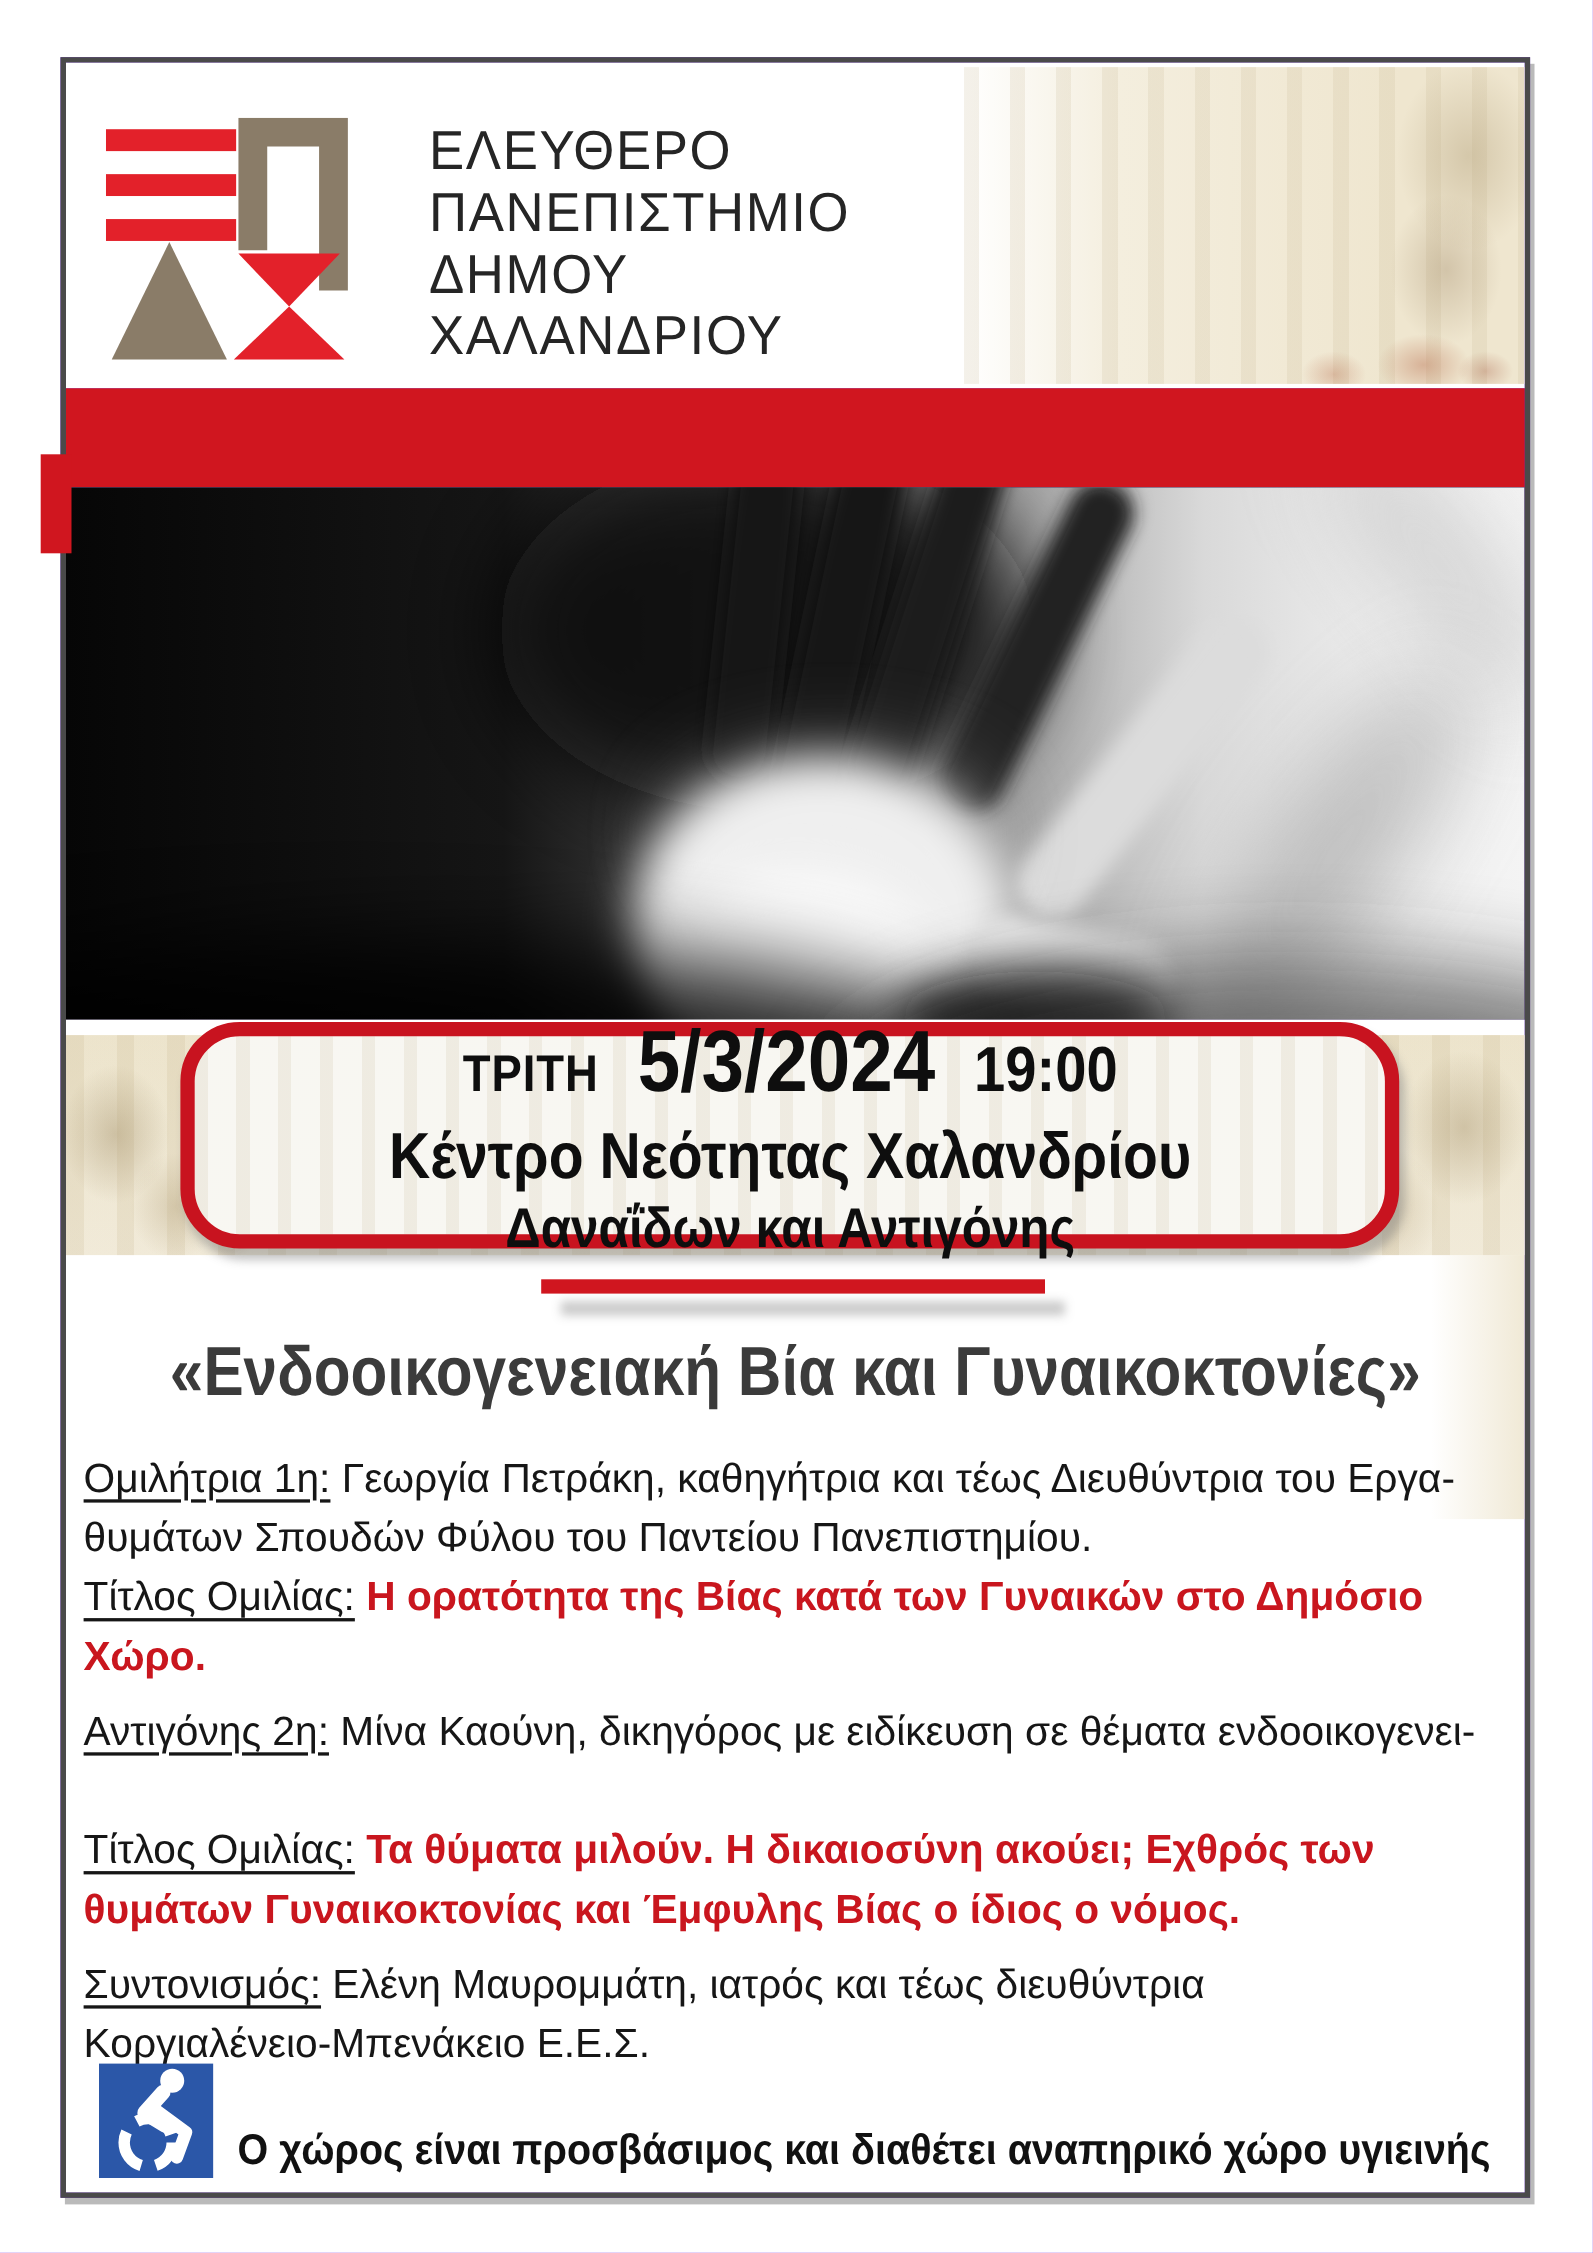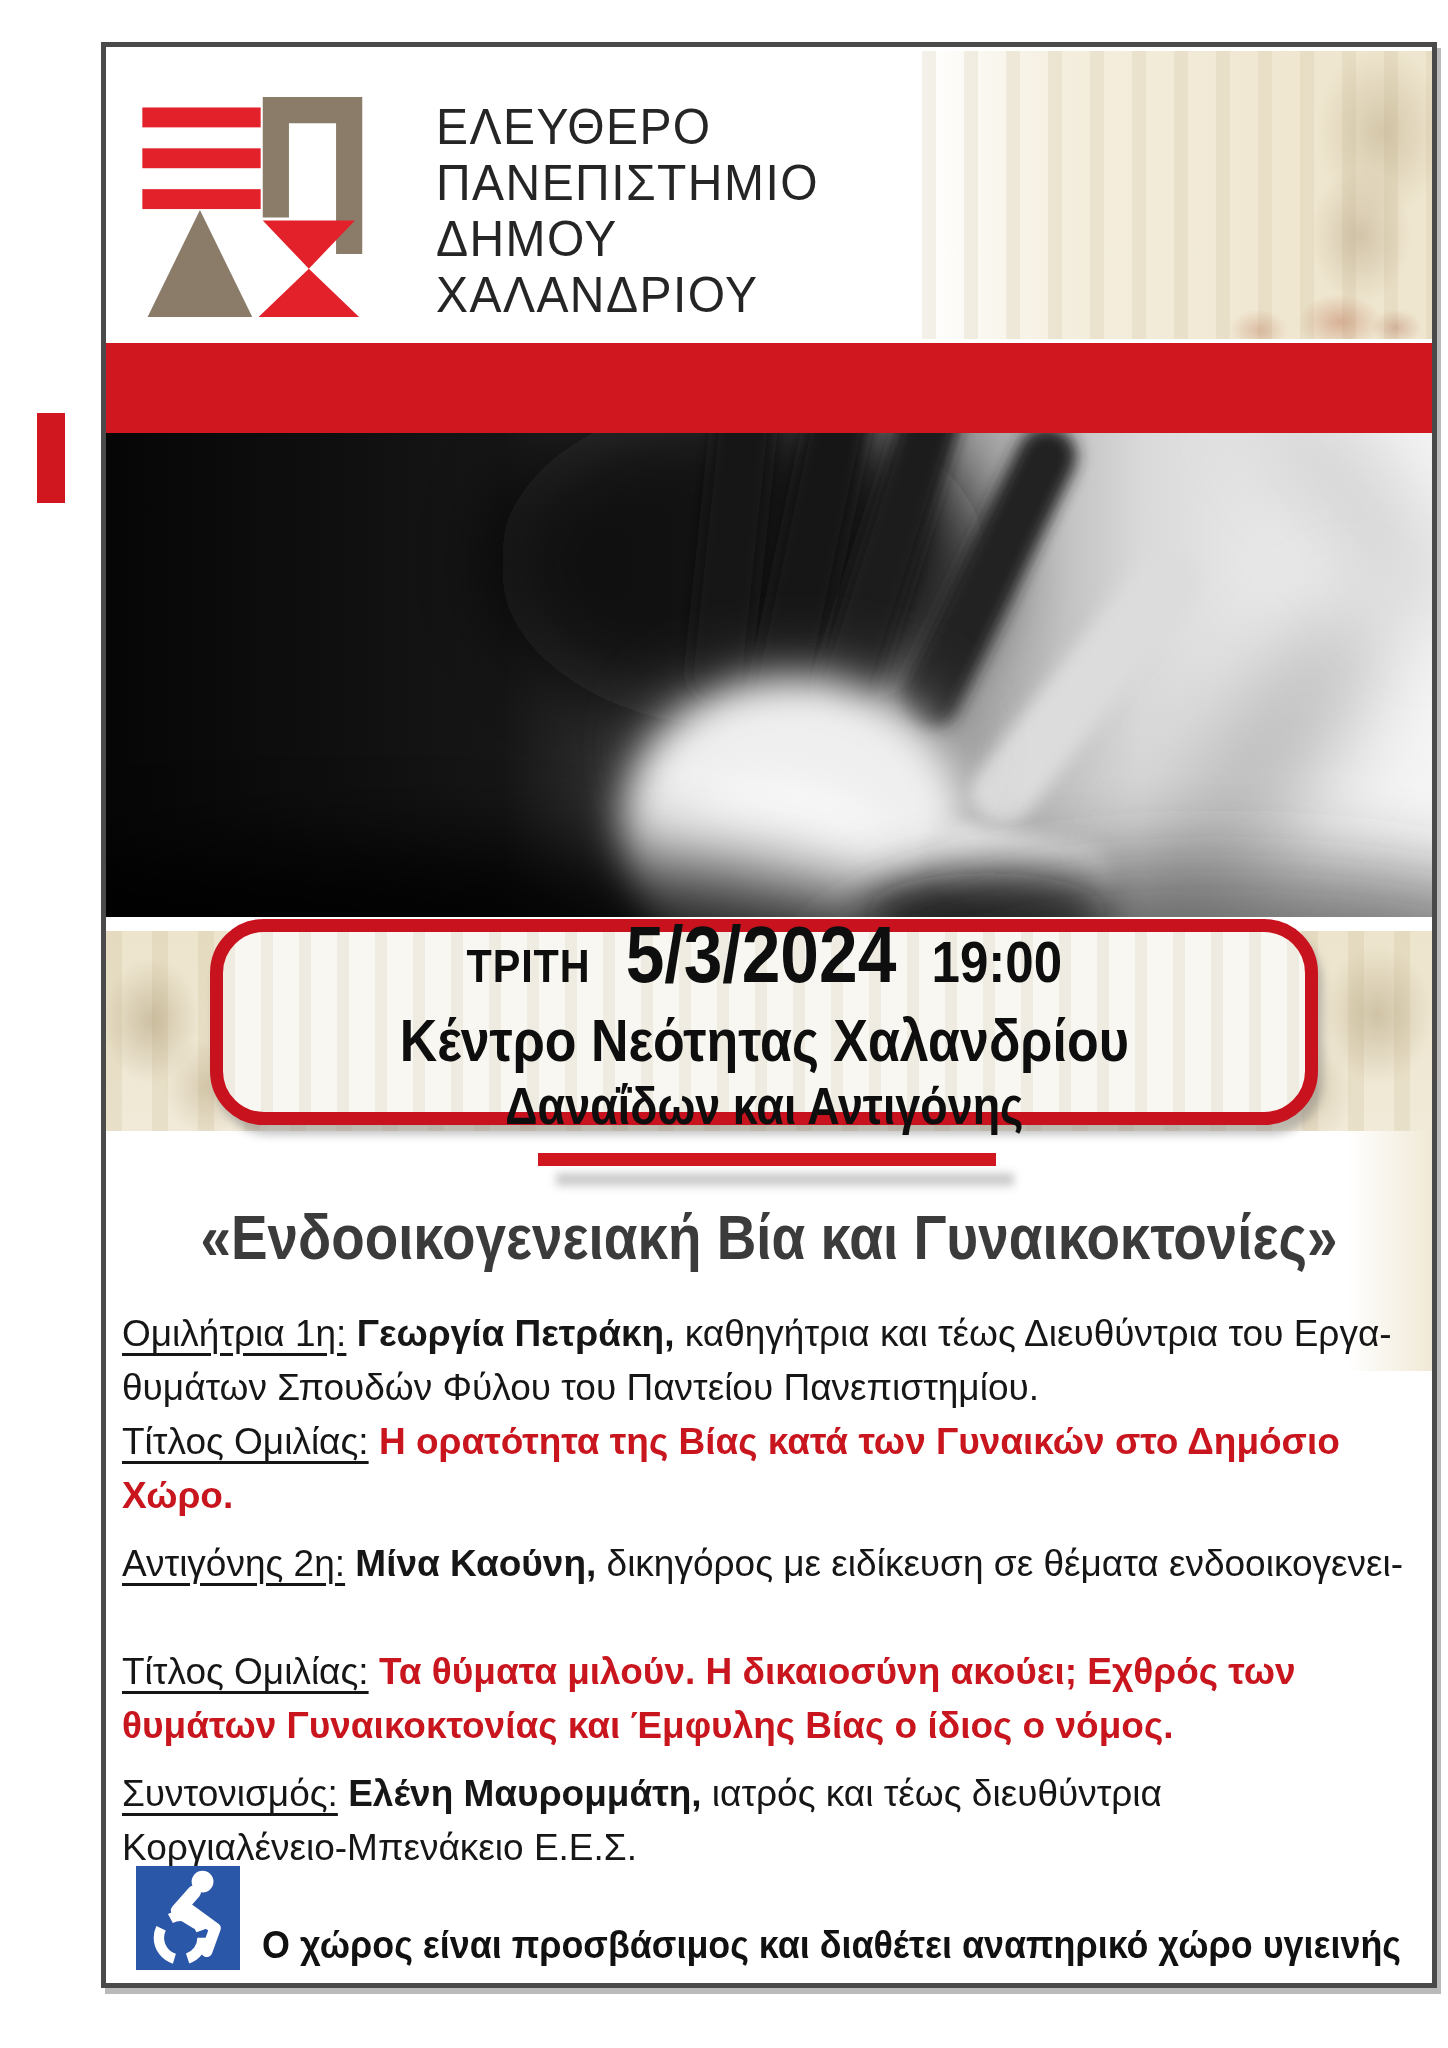--- a/index.html
+++ b/index.html
@@ -1,24 +1,23 @@
 <!DOCTYPE html>
 <html><head>
 <meta charset="utf-8">
 <style>
   html,body{margin:0;padding:0;}
   body{
     width:1448px;height:2048px;background:#ffffff;position:relative;
     font-family:"Liberation Sans",sans-serif;overflow:hidden;
   }
   .poster{
-    position:absolute;left:55px;top:42px;width:1326px;height:1936px;
+    position:absolute;left:55px;top:52px;width:1326px;height:1936px;
     border:5px solid #4a4a4a;background:#6d28d9;
     box-shadow:4px 6px 0 rgba(130,130,130,.55);
-    margin-left:46px;
   }
   
   .band-bleed{position:absolute;left:37px;top:413px;width:28px;height:90px;background:#d0161f;z-index:5;}
 
   
   .sec-logo{position:relative;width:100%;height:296px;background:#ffffff;overflow:hidden;}
   .art-top{
     position:absolute;right:0;top:4px;width:510px;height:288px;
     background:
       radial-gradient(60px 40px at 82% 94%, rgba(176,92,60,.38), transparent 70%),
@@ -79,21 +78,21 @@
     position:absolute;left:0;top:284px;width:100%;text-align:center;z-index:3;
     font-size:63px;font-weight:bold;color:#3b3b3b;white-space:nowrap;
     transform:scaleX(.87);
   }
   .content{
     position:absolute;left:16px;right:12px;top:390px;z-index:3;
     font-size:37px;line-height:54px;color:#161616;
   }
   .content p{margin:0 0 14px 0;}
   .u{text-decoration:underline;text-underline-offset:7px;text-decoration-thickness:3px;text-align:right;}
-  .b{font-weight:bold;}
+  .b{font-weight:normal;}
   .red{color:#c9161e;font-weight:bold;}
 
   .footer{
     position:absolute;left:30px;bottom:12px;z-index:3;
     display:flex;align-items:flex-end;
   }
   .access-icon{width:104px;height:106px;flex:0 0 auto;}
   .footer-note{
     margin-left:22px;margin-bottom:4px;
     font-size:39px;font-weight:bold;color:#111;white-space:nowrap;

